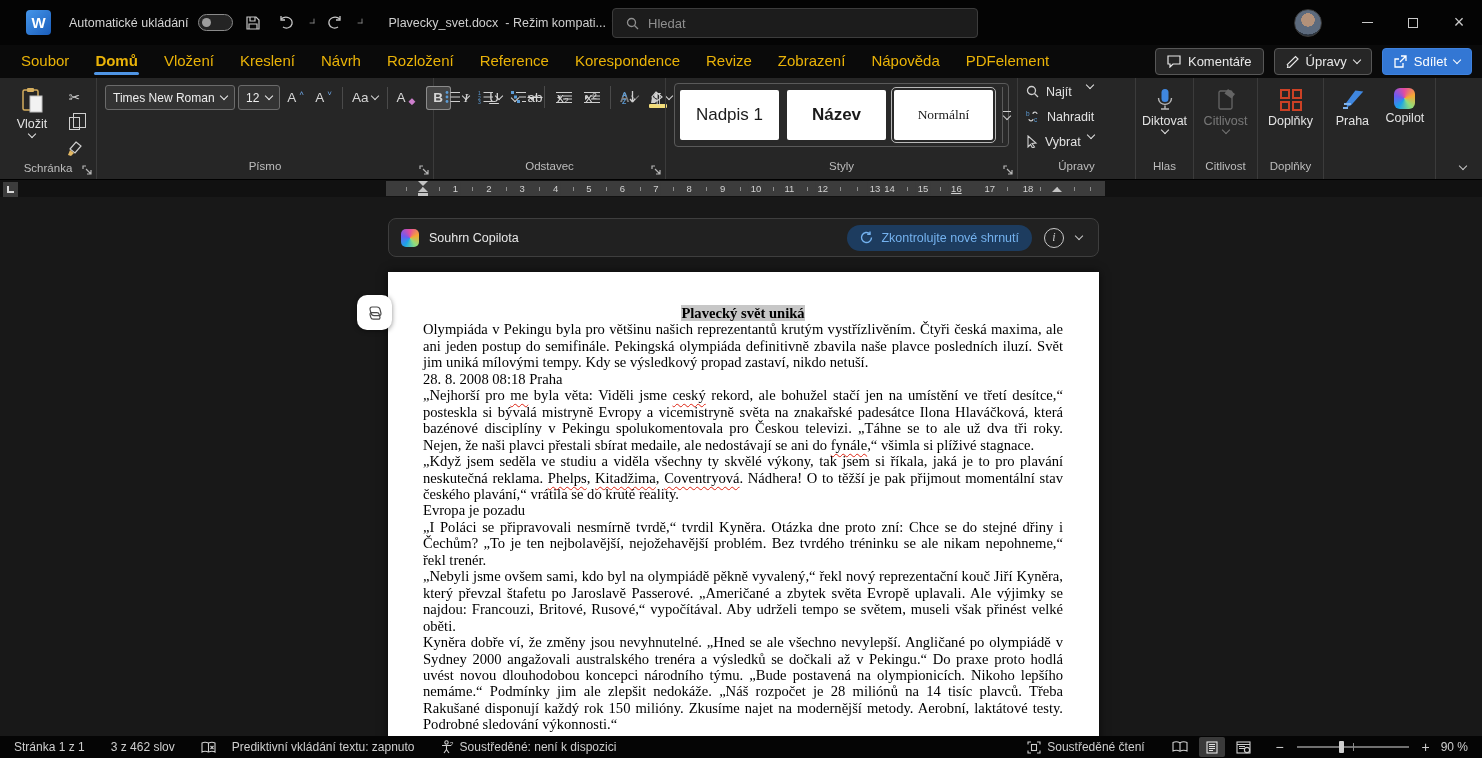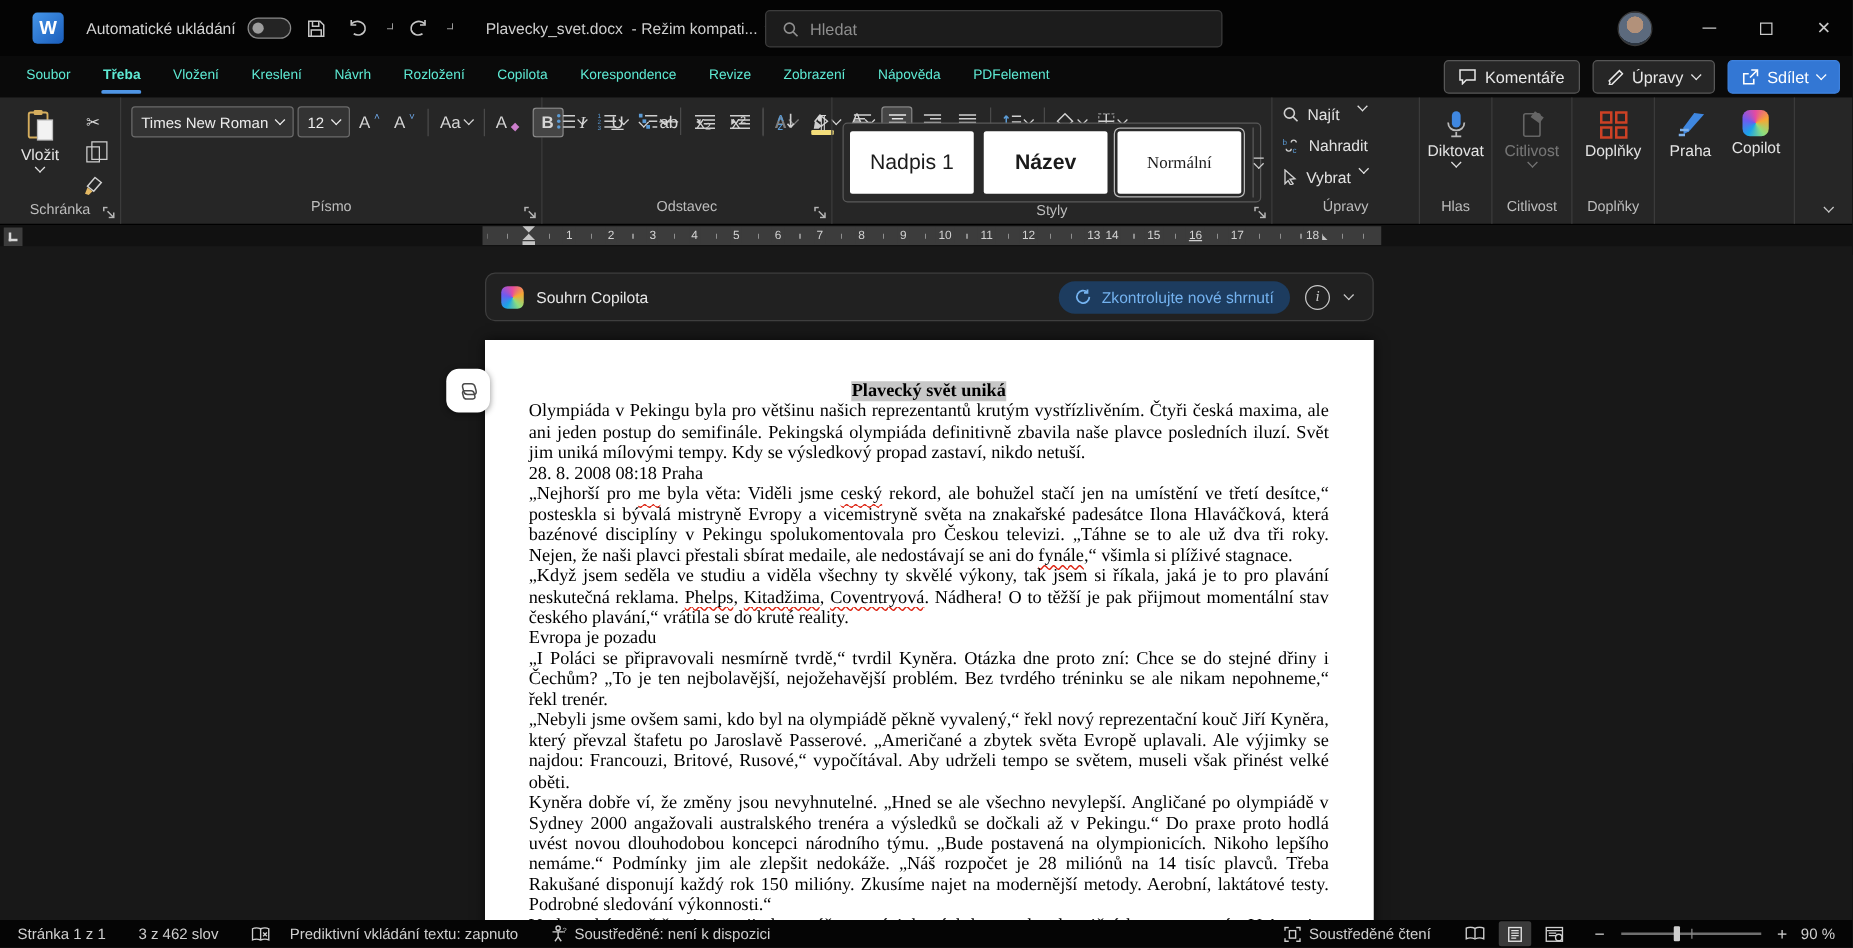--- a/index.html
+++ b/index.html
@@ -32,21 +32,21 @@
     background:radial-gradient(circle at 50% 38%, #b2917a 0 32%, #5c6a7d 33% 70%, #2c3540 71%);
     border:1px solid #3a3a3a; }
   .wbtn { width:46px; height:45px; display:flex; align-items:center; justify-content:center;
     color:#c9c9c9; font-size:15px; }
   .wbtn .bar { width:11px; height:1px; background:#c9c9c9; }
   .wbtn .box { width:10px; height:10px; border:1px solid #c9c9c9; }
   
   .tabrow { position:absolute; top:45px; left:0; right:0; height:33px; background:#0a0a0a;
     display:flex; align-items:center; }
   #tabs { display:flex; margin-left:8px; }
-  .tab { padding:0 13px; font-size:11px; color:#5eead4; height:33px; line-height:31px;
+  .tab { padding:0 13px; font-size:15px; color:#eab308; height:33px; line-height:31px;
     position:relative; white-space:nowrap; }
   .tab.active { font-weight:bold; }
   .tab.active::after { content:""; position:absolute; left:12px; right:12px; bottom:3px;
     height:3px; border-radius:2px; background:#4f95e5; }
   .tr-actions { position:absolute; right:10px; top:3px; display:flex; gap:10px; }
   .act-btn { height:27px; padding:0 11px; border-radius:4px; border:1px solid #575757;
     background:#262626; color:#e8e8e8; font-size:13px; display:flex; align-items:center; gap:7px; }
   .act-btn.share { background:#3377d4; border-color:#3f82de; color:#fff; }
   
   .ribbon { position:absolute; top:78px; left:0; right:0; height:102px; background:#262626;
@@ -212,26 +212,26 @@
       </span>
     <span class="wbtn" style="font-size:18px">
         <span>×</span>
       </span>
   </div>
 </div>
 
 <div class="tabrow">
   <div id="tabs">
       <div class="tab">Soubor</div>
-      <div class="tab active">Třeba</div>
+      <div class="tab active">Domů</div>
       <div class="tab">Vložení</div>
       <div class="tab">Kreslení</div>
       <div class="tab">Návrh</div>
       <div class="tab">Rozložení</div>
-      <div class="tab">Copilota</div>
+      <div class="tab">Reference</div>
       <div class="tab">Korespondence</div>
       <div class="tab">Revize</div>
       <div class="tab">Zobrazení</div>
       <div class="tab">Nápověda</div>
       <div class="tab">PDFelement</div>
     </div>
   <div class="tr-actions">
     <span class="act-btn">
       <svg width="14" height="13" viewBox="0 0 14 13" fill="none" stroke="#e8e8e8" stroke-width="1.2">
           <path d="M1 1h12v8H6l-3 3V9H1z"></path>
@@ -492,21 +492,21 @@
     </div>
     <div class="glabel">Odstavec</div>
     <span class="launcher">
       <svg width="10" height="10" viewBox="0 0 10 10" fill="none" stroke="#b5b5b5" stroke-width="1.2">
           <path d="M1 4V1h3M4 4l5 5M9 5v4H5"></path>
         </svg>
     </span>
   </div>
 
   <div class="group" style="width:352px">
-    <div class="gbody" style="padding-top:20px">
+    <div class="gbody" style="padding-top:5px">
       <div class="gallery">
         <div id="style-cards" style="display:flex;gap:8px">
             <div class="stylecard st0">Nadpis 1</div>
             <div class="stylecard st1">Název</div>
             <div class="stylecard st2 selected">Normální</div>
           </div>
         <div class="gal-more">
           <span class="bar"></span>
           <span class="chev"></span>
         </div>
@@ -634,21 +634,21 @@
     <span class="hnum" style="left: 303.2px;">8</span>
     <span class="hnum" style="left: 336.6px;">9</span>
     <span class="hnum" style="left: 370px;">10</span>
     <span class="hnum" style="left: 403.4px;">11</span>
     <span class="hnum" style="left: 436.8px;">12</span>
     <span class="hnum" style="left: 489px;">13</span>
     <span class="hnum" style="left: 503.6px;">14</span>
     <span class="hnum" style="left: 537px;">15</span>
     <span class="hnum" style="left: 570.4px; text-decoration: underline;">16</span>
     <span class="hnum" style="left: 603.8px;">17</span>
-    <span class="hnum" style="left: 664px; text-align: right;">18</span>
+    <span class="hnum" style="left: 642px; text-align: right;">18</span>
   </div>
 <div class="vruler" id="vruler">
     <span class="vnum" style="top: 145.4px;">1</span>
     <span class="vnum" style="top: 178.8px;">2</span>
     <span class="vnum" style="top: 212.2px;">3</span>
     <span class="vnum" style="top: 245.6px;">4</span>
     <span class="vnum" style="top: 279px;">5</span>
     <span class="vnum" style="top: 312.4px;">6</span>
     <span class="vnum" style="top: 345.8px;">7</span>
     <span class="vnum" style="top: 379.2px;">8</span>

